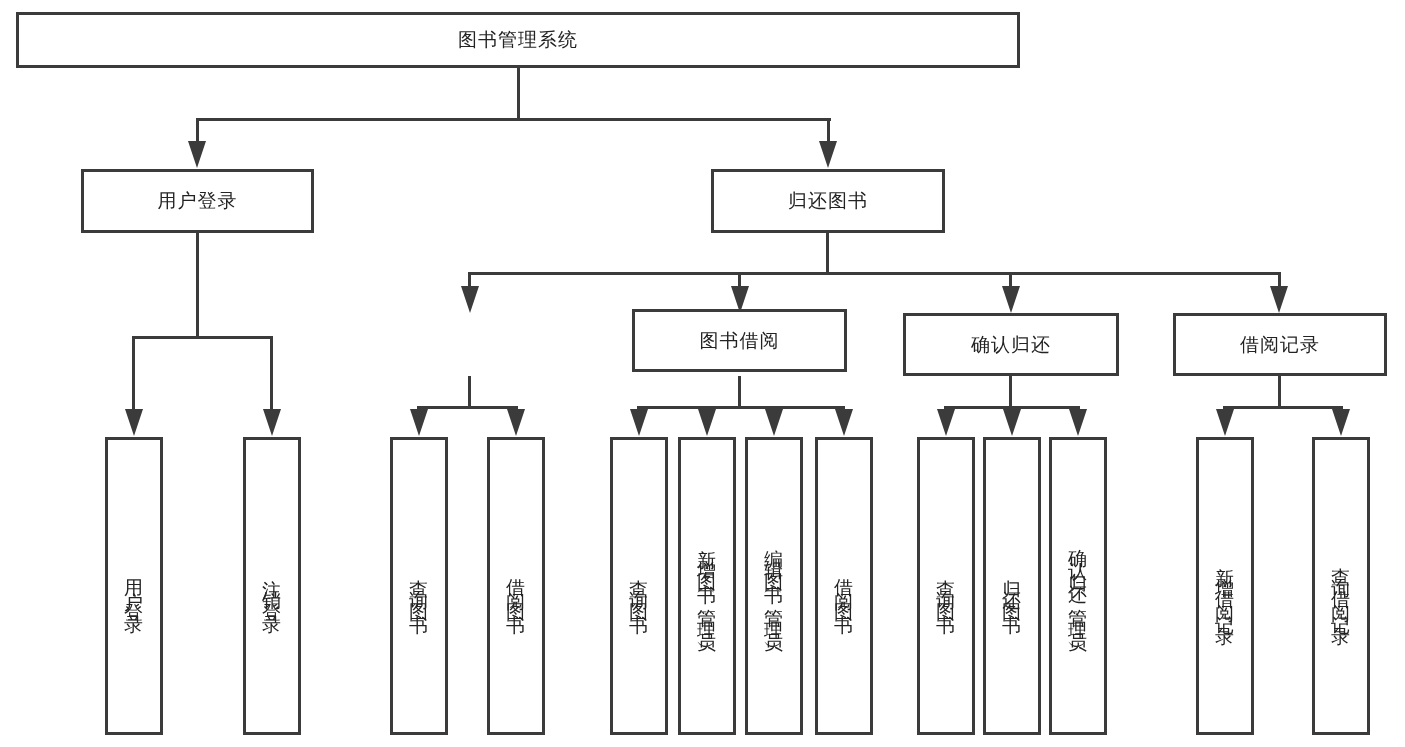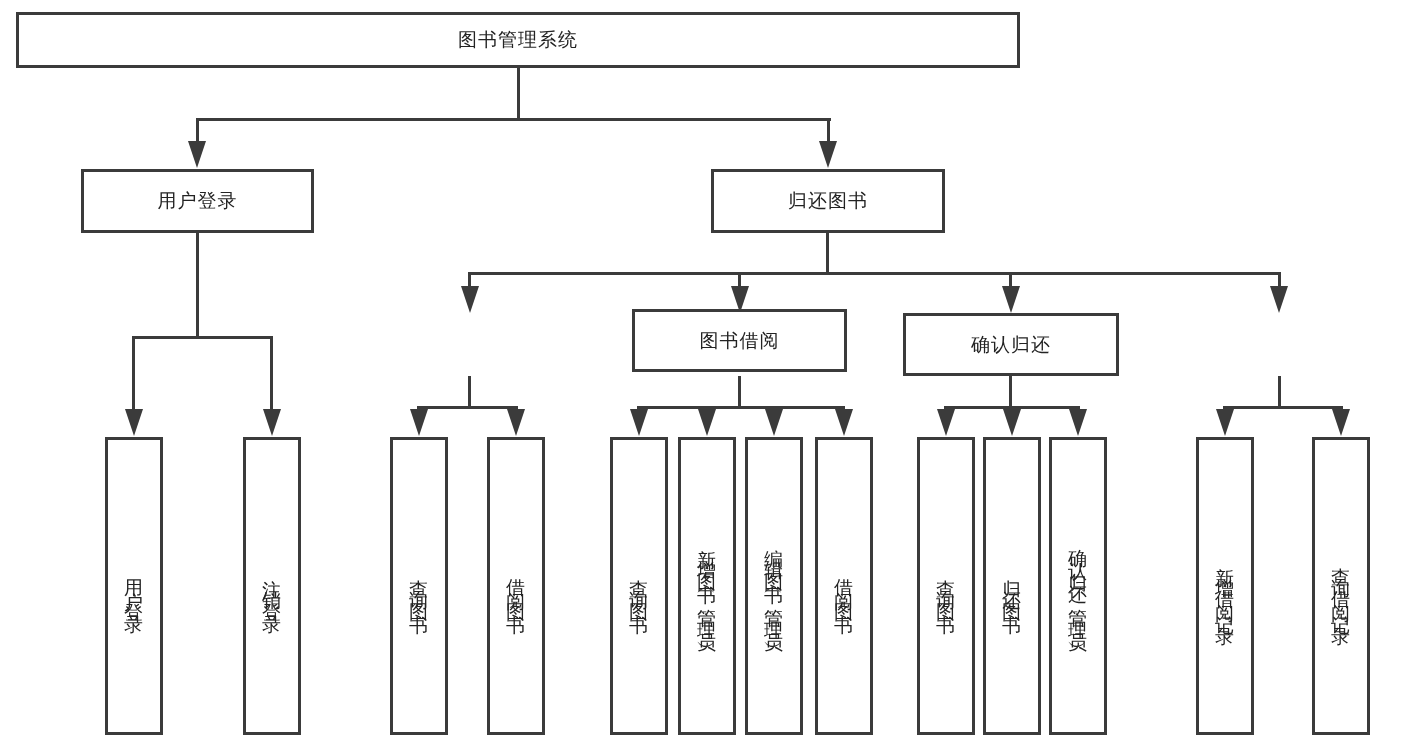--- a/index.html
+++ b/index.html
@@ -88,20 +88,21 @@
   <div class="arrow" style="left:461px;top:286px;"></div>
   <div class="vline" style="left:738px;top:272px;height:16px;"></div>
   <div class="arrow" style="left:731px;top:286px;"></div>
   <div class="vline" style="left:1009px;top:272px;height:16px;"></div>
   <div class="arrow" style="left:1002px;top:286px;"></div>
   <div class="vline" style="left:1278px;top:272px;height:16px;"></div>
   <div class="arrow" style="left:1270px;top:286px;"></div>
 
   <div class="node" style="left:632px;top:309px;width:215px;height:63px;font-family:Liberation Serif, serif;">图书借阅</div>
   <div class="node" style="left:903px;top:313px;width:216px;height:63px;">确认归还</div>
+  <div class="node" style="left:1173px;top:313px;width:214px;height:63px;">借阅记录</div>
 
   <div class="vline" style="left:468px;top:376px;height:33px;"></div>
   <div class="hline" style="left:417px;top:406px;width:101px;"></div>
   <div class="arrow" style="left:410px;top:409px;"></div>
   <div class="arrow" style="left:507px;top:409px;"></div>
 
   <div class="vline" style="left:738px;top:376px;height:33px;"></div>
   <div class="hline" style="left:637px;top:406px;width:208px;"></div>
   <div class="arrow" style="left:630px;top:409px;"></div>
   <div class="arrow" style="left:698px;top:409px;"></div>

